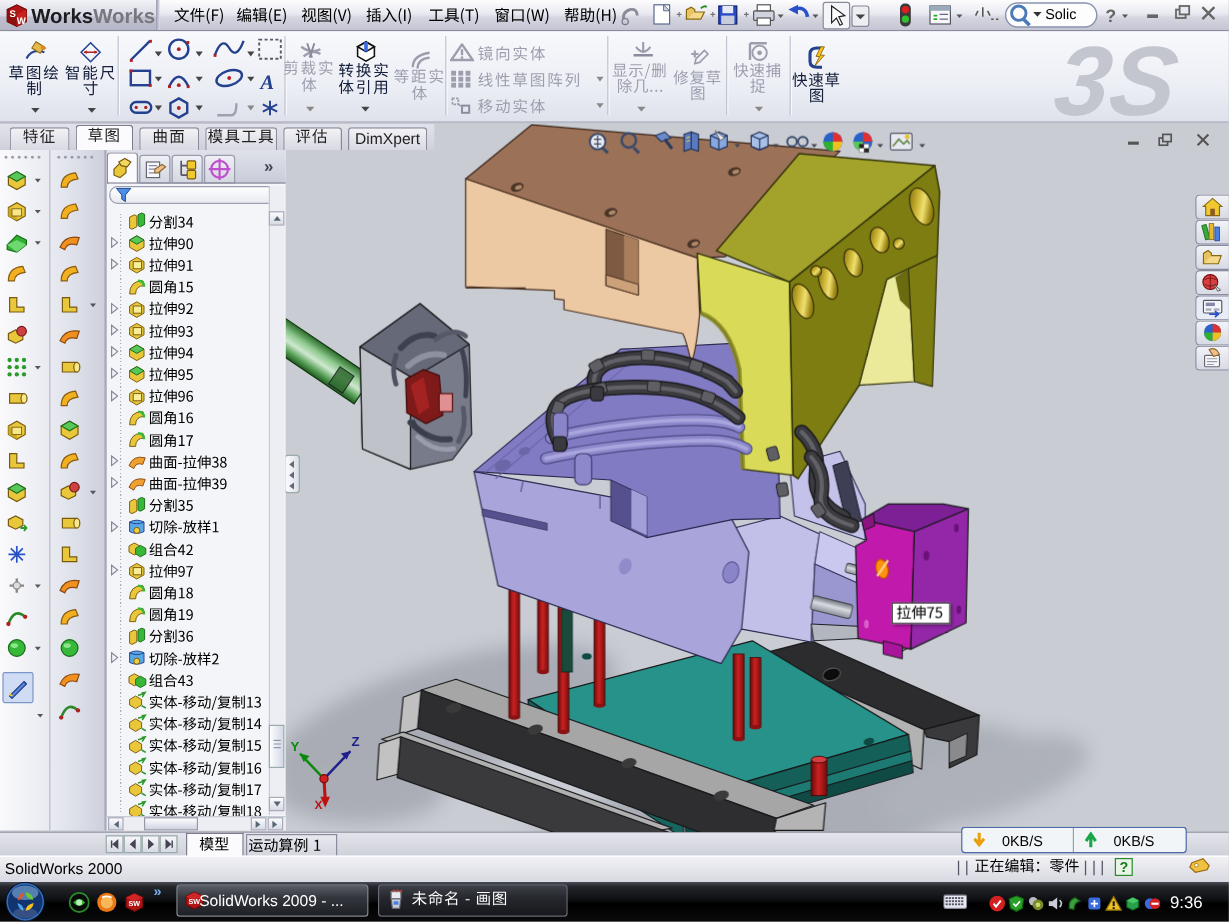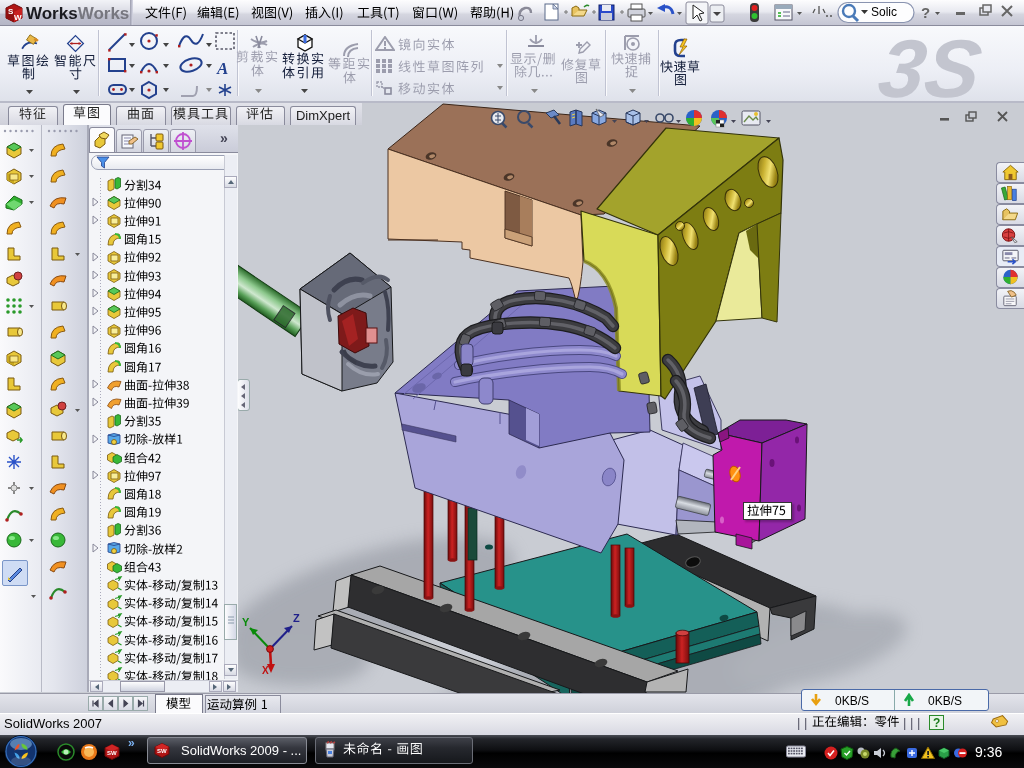--- a/index.html
+++ b/index.html
@@ -1426,21 +1426,21 @@
     <div style="position:absolute;left:205px;top:695px;width:76px;height:19px;background:linear-gradient(#e8e9ef,#d2d4de);border:1px solid #8a8b9c;border-bottom:none"></div>
     <svg style="position:absolute;left:206.7px;top:698.0px;overflow:visible" width="63" height="16" fill="#000">
       <use href="#g91" transform="translate(0.0,11.0) scale(0.0125,-0.0125)"></use>
       <use href="#g47" transform="translate(12.5,11.0) scale(0.0125,-0.0125)"></use>
       <use href="#g92" transform="translate(25.0,11.0) scale(0.0125,-0.0125)"></use>
       <use href="#g93" transform="translate(37.5,11.0) scale(0.0125,-0.0125)"></use>
       <use href="#g78" transform="translate(53.8,11.0) scale(0.0125,-0.0125)"></use>
     </svg>
     <div style="position:absolute;left:0px;top:713px;width:1024px;height:22px;background:linear-gradient(#f2f2f5,#d8d9e2)"></div>
     <div style="position:absolute;left:0px;top:713px;width:1024px;height:1px;background:#fff"></div>
-    <div class="abs" style="left:4px;top:716px;font-size:13px;color:#000">SolidWorks 2007</div>
+    <div class="abs" style="left:4px;top:716px;font-size:13px;color:#000">SolidWorks 2000</div>
     <div class="abs" style="left:797px;top:715px;font-size:13px;color:#556">| |</div>
     <svg style="position:absolute;left:812.0px;top:715.0px;overflow:visible" width="90" height="16" fill="#000">
       <use href="#g94" transform="translate(0.0,11.0) scale(0.0125,-0.0125)"></use>
       <use href="#g95" transform="translate(12.5,11.0) scale(0.0125,-0.0125)"></use>
       <use href="#g5" transform="translate(25.0,11.0) scale(0.0125,-0.0125)"></use>
       <use href="#g6" transform="translate(37.5,11.0) scale(0.0125,-0.0125)"></use>
       <use href="#g96" transform="translate(50.0,11.0) scale(0.0125,-0.0125)"></use>
       <use href="#g97" transform="translate(62.5,11.0) scale(0.0125,-0.0125)"></use>
       <use href="#g1" transform="translate(75.0,11.0) scale(0.0125,-0.0125)"></use>
     </svg>
@@ -1483,21 +1483,21 @@
       <polygon points="48,5 55,8.5 62,5 55,1.5" fill="#d02525"></polygon>
       <text x="50" y="12" font-size="6" font-weight="bold" fill="#fff" font-family="Liberation Sans">SW</text>
     </svg>
     <div class="abs" style="left:128px;top:736px;font-size:12px;font-weight:bold;color:#7ab0f0">»</div>
     <div style="position:absolute;left:147px;top:737px;width:160px;height:27px;background:linear-gradient(#5a5d66,#34363e 40%,#1e2026);border:1px solid #888b94;border-radius:3px"></div>
     <svg class="abs" style="left:153px;top:742px" width="18" height="17" viewBox="0 0 18 17">
       <polygon points="2,5 9,1.5 16,5 16,12 9,15.5 2,12" fill="#b01515" stroke="#6d0808"></polygon>
       <polygon points="2,5 9,8.5 16,5 9,1.5" fill="#d02525"></polygon>
       <text x="4" y="11" font-size="6" font-weight="bold" fill="#fff" font-family="Liberation Sans">SW</text>
     </svg>
-    <div class="abs" style="left:181px;top:743px;font-size:13px;color:#fff">SolidWorks 2009 - ...</div>
+    <div class="abs" style="left:166px;top:743px;font-size:13px;color:#fff">SolidWorks 2009 - ...</div>
     <div style="position:absolute;left:315px;top:737px;width:158px;height:27px;background:linear-gradient(#3e4048,#26282e 40%,#16181c);border:1px solid #6a6d76;border-radius:3px"></div>
     <svg class="abs" style="left:321px;top:741px" width="17" height="18" viewBox="0 0 17 18">
       <rect x="5" y="2" width="8" height="6" fill="#e8e8f0" stroke="#888"></rect>
       <path d="M5 8 L13 8 12 16 6 16 Z" fill="#c8ccd8" stroke="#667"></path>
       <path d="M6 2 l2 -1.5 M9 2 l2 -1.5 M12 2 l2 -1" stroke="#b04040" stroke-width="1.6"></path>
       <path d="M7 10 l4 0 0 3 -4 0 z" fill="#4880e0"></path>
     </svg>
     <svg style="position:absolute;left:343.0px;top:742.0px;overflow:visible" width="83" height="17" fill="#fff">
       <use href="#g98" transform="translate(0.0,11.4) scale(0.0130,-0.0130)"></use>
       <use href="#g99" transform="translate(13.5,11.4) scale(0.0130,-0.0130)"></use>

